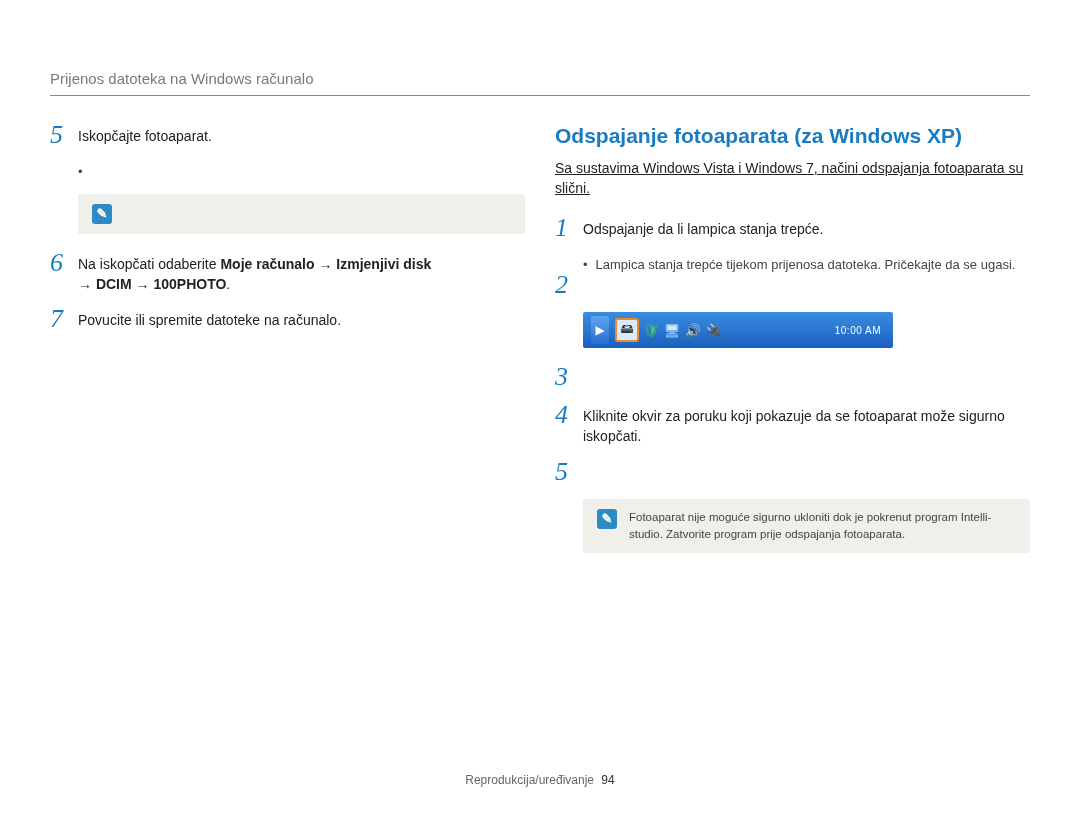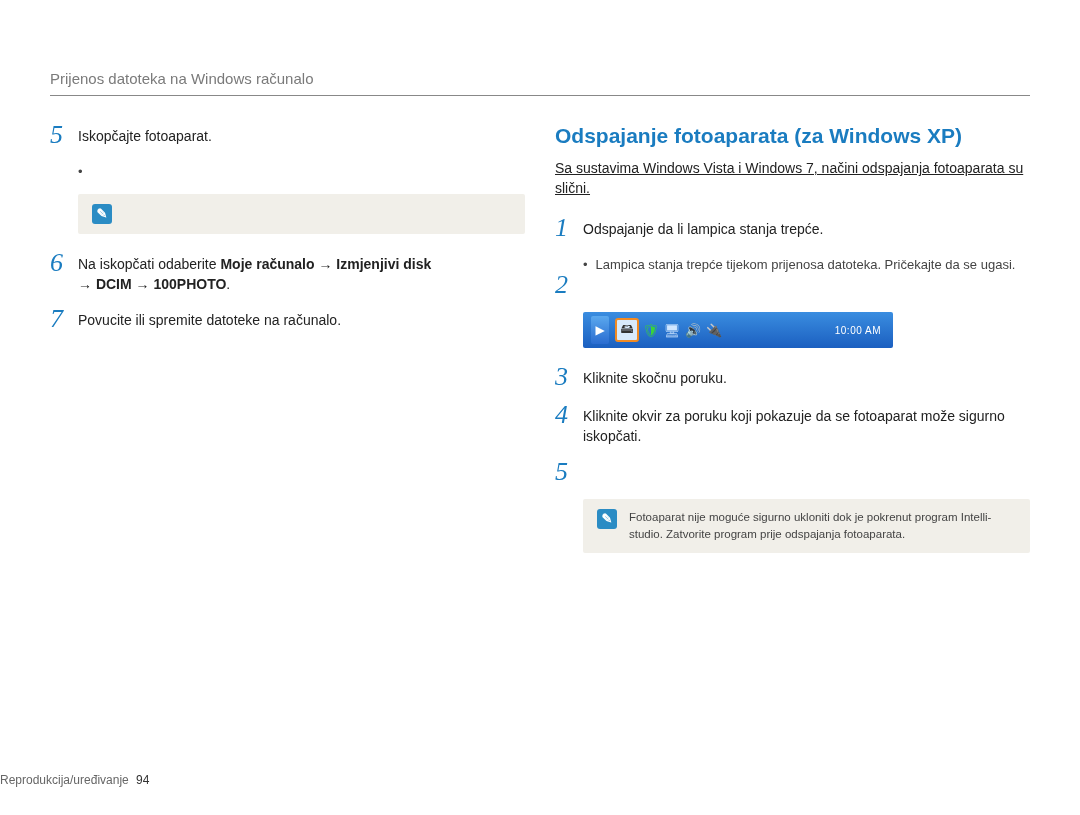--- a/index.html
+++ b/index.html
@@ -171,20 +171,21 @@
     font-size:10px;
     letter-spacing: 0.5px;
     padding-right:4px;
     text-align:center;
   }
   .footer {
     position: absolute;
     bottom: 28px;
     left: 0;
     width: 1080px;
+    text-align: center;
     font-size: 12px;
     color: #666;
   }
   .footer .pg { color:#333; margin-left:4px;}
   b { font-weight: bold; }
 </style>
 </head>
 <body>
 
 <div class="page-header">Prijenos datoteka na Windows računalo</div>
@@ -247,21 +248,20 @@
         <div class="tray-ic" style="color:#3ad23a">🛡</div>
         <div class="tray-ic" style="color:#cfe6ff">🖥</div>
         <div class="tray-ic" style="color:#d83a3a">🔊</div>
         <div class="tray-ic" style="color:#cfe6ff">🔌</div>
       </div>
       <div class="taskbar-time">10:00 AM</div>
     </div>
 
     <div class="step">
       <div class="step-num">3</div>
-      <div class="step-body">Kliknite skočnu poruku.</div>
     </div>
 
     <div class="step">
       <div class="step-num">4</div>
       <div class="step-body">Kliknite okvir za poruku koji pokazuje da se fotoaparat može sigurno iskopčati.</div>
     </div>
 
     <div class="step">
       <div class="step-num">5</div>
     </div>

